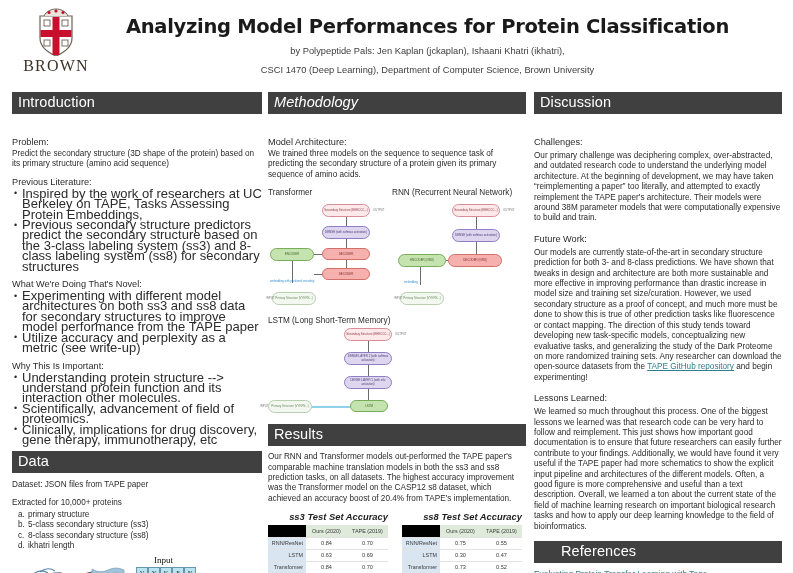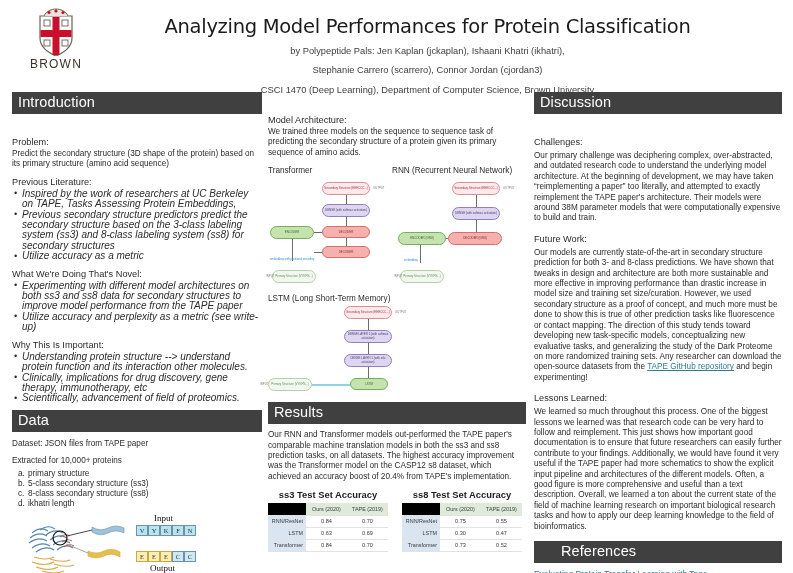--- a/index.html
+++ b/index.html
@@ -10,25 +10,25 @@
     color: #231f20;
     overflow: hidden;
   }
   .poster { position: relative; width: 793px; height: 573px; background:#fff; }
 
   
   .header { display: flex; align-items: flex-start; padding: 6px 10px 4px 10px; height: 86px; }
   .logo-wrap { width: 92px; display: flex; flex-direction: column; align-items: center; padding-top: 2px; }
   .shield { width: 40px; height: 48px; position: relative; }
   .shield svg { display:block; }
-  .brown-word { font-family: Liberation Sans, sans-serif; font-size: 12px; letter-spacing: 1.2px; color:#3a3226; margin-top:1px; }
+  .brown-word { font-family: Liberation Serif, serif; font-size: 16px; letter-spacing: 1.2px; color:#3a3226; margin-top:1px; }
   .title-block { flex: 1; text-align: center; padding-right: 30px; }
   .poster-title {
     font-family: "DejaVu Sans", sans-serif;
-    font-weight: normal;
+    font-weight: bold;
     font-size: 19.5px;
     letter-spacing: -0.3px;
     color: #1a1a1a;
     margin-top: 9px;
     white-space: nowrap;
   }
   .byline { font-size: 9.3px; color: #3d3d3d; line-height: 12.4px; margin-top: 7px; }
 
   
   .columns { position:absolute; top: 92px; left:0; width: 793px; height: 481px; }
@@ -44,21 +44,21 @@
     padding: 2px 6px 3px 6px;
     line-height: 17px;
     font-weight: normal;
     letter-spacing: 0.1px;
   }
   .sec-header.italic { font-style: italic; }
   .sub-head { font-size: 9.2px; color:#2b2b2b; margin-top: 7px; margin-bottom: 2px; }
   .sub-head.first { margin-top: 23px; }
   p.para { font-size: 8.2px; line-height: 10.4px; color:#2b2b2b; margin-bottom: 2px; }
   ul.bullets { list-style: none; margin: 1px 0 0 0; }
-  ul.bullets li { font-size: 10px; line-height: 10.4px; padding-left: 10px; position: relative; margin-bottom: 0px; color:#2b2b2b;font-style:italic; }
+  ul.bullets li { font-size: 13px; line-height: 10.4px; padding-left: 10px; position: relative; margin-bottom: 0px; color:#2b2b2b; }
   ul.bullets li:before { content: "\2022"; position: absolute; left: 2px; top: -0.5px; font-size: 9px; }
   ol.alpha { list-style: none; margin-top: 2px; }
   ol.alpha li { font-size: 8.2px; line-height: 10.2px; padding-left: 16px; position: relative; color:#2b2b2b; }
   ol.alpha li .mk { position: absolute; left: 6px; }
   .link { color: #2f7d8c; text-decoration: underline; }
 
   
   .data-fig { position: relative; width: 230px; height: 66px; margin-top: 4px; margin-left: 6px; }
   .protein-blob { position:absolute; left: 8px; top: 8px; }
   .seq-label { position:absolute; font-family:"Liberation Serif", serif; font-size: 9px; color:#111; }
@@ -92,21 +92,21 @@
   .arrow-v { width: 1px; }
   .arrow-h { height: 1px; }
   .tiny-lbl { position:absolute; font-size: 2.8px; color:#777; }
   .tiny-lbl.blue { color:#2f8fd0; }
 
   .side-note { position:absolute; font-size: 8.4px; line-height: 10.6px; color:#2b2b2b; }
 
   
   .tables { display:flex; gap: 14px; margin-top: 7px; }
   .tbl-wrap { width: 120px; }
-  .tbl-title { font-size: 9.4px; font-weight: bold; text-align:center; margin-bottom: 3px; color:#1d1d1d; }
+  .tbl-title { font-size: 9.4px; font-weight: bold; text-align:right; margin-bottom: 3px; color:#1d1d1d;font-style:italic; }
   table.res { border-collapse: collapse; width: 120px; table-layout: fixed; }
   table.res td, table.res th {
     font-size: 5.6px; height: 12px; text-align:center; color:#3a3a3a;
     border-bottom: 0.6px solid #e2e2e2; font-weight: normal;
   }
   table.res th.corner { background:#000; width: 38px; }
   table.res th.colh { background:#dfeadb; font-size:5.4px; }
   table.res td.rowh { background:#d9e5f1; text-align:right; padding-right: 3px; font-size:5.4px; }
 
   .ref-link { font-size: 8.4px; margin-top: 5px; display:inline-block; }
@@ -131,52 +131,50 @@
           <circle cx="13" cy="4.5" r="1.6" fill="#c8102e"></circle>
           <circle cx="20" cy="3" r="1.6" fill="#c8102e"></circle>
           <circle cx="27" cy="4.5" r="1.6" fill="#c8102e"></circle>
         </svg>
       </div>
       <div class="brown-word">BROWN</div>
     </div>
     <div class="title-block">
       <div class="poster-title">Analyzing Model Performances for Protein Classification</div>
       <div class="byline">by Polypeptide Pals: Jen Kaplan (jckaplan), Ishaani Khatri (ikhatri),</div>
-      <div class="byline">Stephanie Carrero (scarrero), Connor Jordan (cjordan3)</div>
       <div class="byline">CSCI 1470 (Deep Learning), Department of Computer Science, Brown University</div>
     </div>
   </div>
 
   <div class="columns">
 
     <div class="col col-left">
 
       <div class="sec-header">Introduction</div>
 
       <div class="sub-head first">Problem:</div>
       <p class="para">Predict the secondary structure (3D shape of the protein) based on its primary structure (amino acid sequence)</p>
 
       <div class="sub-head">Previous Literature:</div>
       <ul class="bullets">
         <li>Inspired by the work of researchers at UC Berkeley on TAPE, Tasks Assessing Protein Embeddings,</li>
         <li>Previous secondary structure predictors predict the secondary structure based on the 3-class labeling system (ss3) and 8-class labeling system (ss8) for secondary structures</li>
-        <li>Utilize accuracy as a metric</li>
       </ul>
 
       <div class="sub-head">What We're Doing That's Novel:</div>
       <ul class="bullets">
         <li>Experimenting with different model architectures on both ss3 and ss8 data for secondary structures to improve model performance from the TAPE paper</li>
         <li>Utilize accuracy and perplexity as a metric (see write-up)</li>
       </ul>
 
       <div class="sub-head">Why This Is Important:</div>
       <ul class="bullets">
         <li>Understanding protein structure --&gt; understand protein function and its interaction other molecules.</li>
+        <li>Scientifically, advancement of field of proteomics.</li>
         <li>Clinically, implications for drug discovery, gene therapy, immunotherapy, etc</li>
-        <li>Scientifically, advancement of field of proteomics.</li>
       </ul>
 
       <div class="sec-header" style="margin-top:6px;">Data</div>
 
       <p class="para" style="margin-top:7px;">Dataset: JSON files from TAPE paper</p>
       <p class="para" style="margin-top:7px;">Extracted for 10,000+ proteins</p>
       <ol class="alpha">
         <li><span class="mk">a.</span><span>primary structure</span></li>
         <li><span class="mk">b.</span><span>5-class secondary structure (ss3)</span></li>
         <li><span class="mk">c.</span><span>8-class secondary structure (ss8)</span></li>
@@ -231,20 +229,21 @@
           <div class="seq-box">E</div>
           <div class="seq-box c">C</div>
           <div class="seq-box c">C</div>
         </div>
         <div class="seq-label" style="left:132px; top:50px;">Output</div>
       </div>
     </div>
 
     <div class="col col-mid">
 
+      <div class="sec-header italic">Methodology</div>
 
       <div class="sub-head first">Model Architecture:</div>
       <p class="para">We trained three models on the sequence to sequence task of predicting the secondary structure of a protein given its primary sequence of amino acids.</p>
 
       <div class="arch-labels" style="margin-top:8px;">
         <div class="l1">Transformer</div>
         <div>RNN (Recurrent Neural Network)</div>
       </div>
 
       <div class="arch-row">

